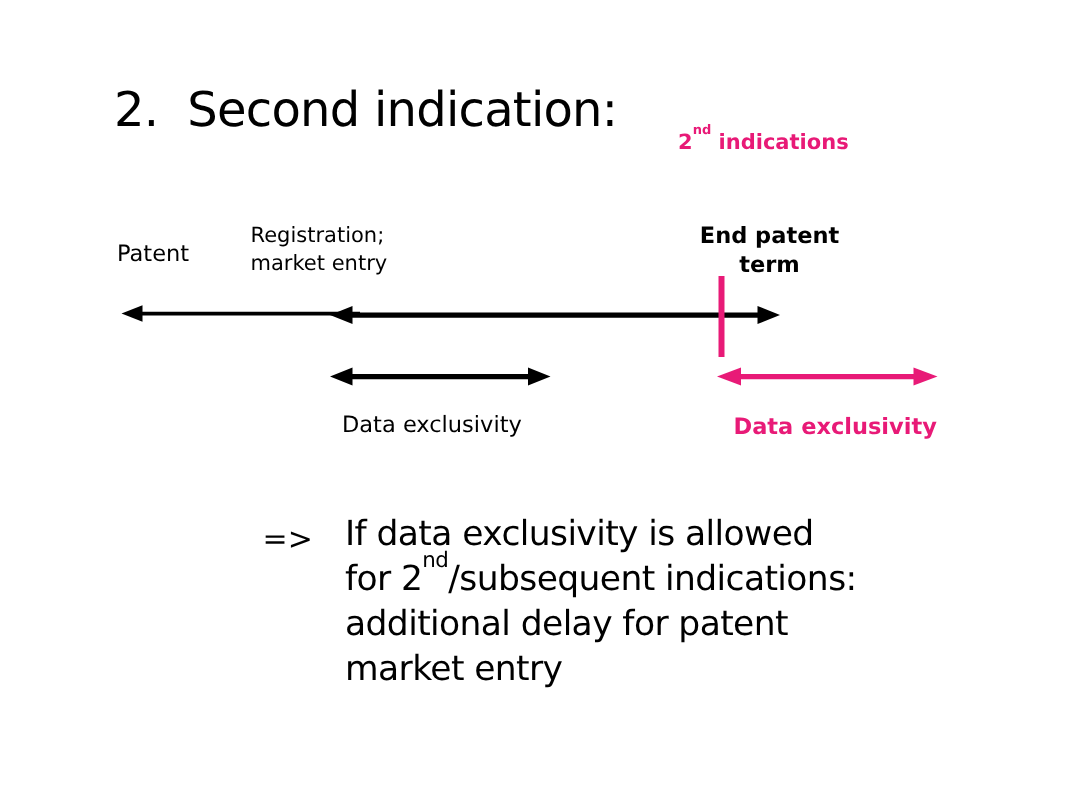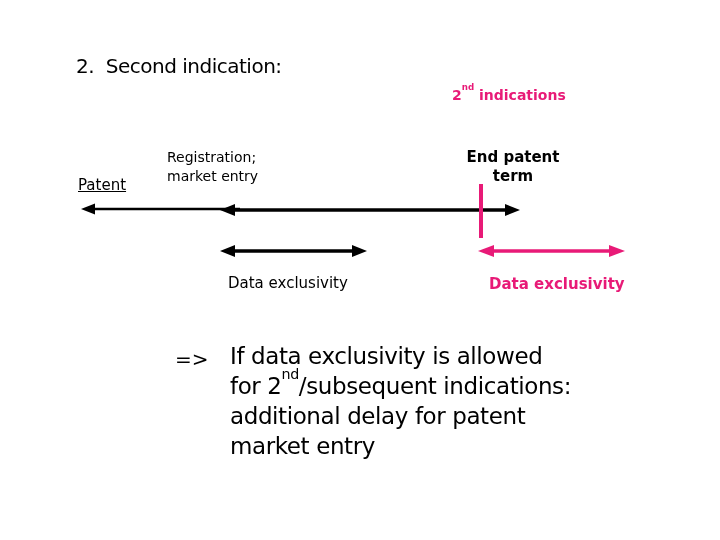--- a/index.html
+++ b/index.html
@@ -1,23 +1,23 @@
 <!DOCTYPE html>
 <html style="--accent-pink: #e81a77; --text-black: #000000; --background: #ffffff;"><head>
 <meta charset="utf-8">
 <style>
   html,body{margin:0;padding:0;background:#ffffff;}
   .slide{
     position:relative;width:720px;height:540px;background:var(--background,#ffffff);
     font-family:"DejaVu Sans",sans-serif;color:var(--text-black,#000000);overflow:hidden;
   }
   .abs{position:absolute;}
-  .title{left:76px;top:54px;font-size:20px;white-space:pre;letter-spacing:-0.5px;}
+  .title{left:76px;top:54px;font-size:32px;white-space:pre;letter-spacing:-0.5px;}
   .reg2{left:452px;top:87px;font-size:14px;line-height:17px;font-weight:bold;color:var(--accent-pink,#e81a77);}
-  .patent{left:78px;top:176px;font-size:15px;text-decoration:underline;}
+  .patent{left:78px;top:160px;font-size:15px;}
   .regmarket{left:167px;top:148px;font-size:14px;line-height:19px;}
   .endpatent{left:450px;top:148px;width:126px;text-align:center;font-size:15px;line-height:19px;font-weight:bold;}
   .de-black{left:228px;top:274px;font-size:15px;}
   .de-pink{left:489px;top:275px;font-size:15px;font-weight:bold;color:var(--accent-pink,#e81a77);}
   .concl-marker{left:175px;top:347px;font-size:20px;}
   .concl{left:230px;top:341px;font-size:23px;line-height:30px;letter-spacing:-0.4px;}
   sup{font-size:62%;position:relative;top:-0.45em;line-height:0;}
   svg.arrows{position:absolute;left:0;top:0;pointer-events:none;}
 </style>
 </head>

